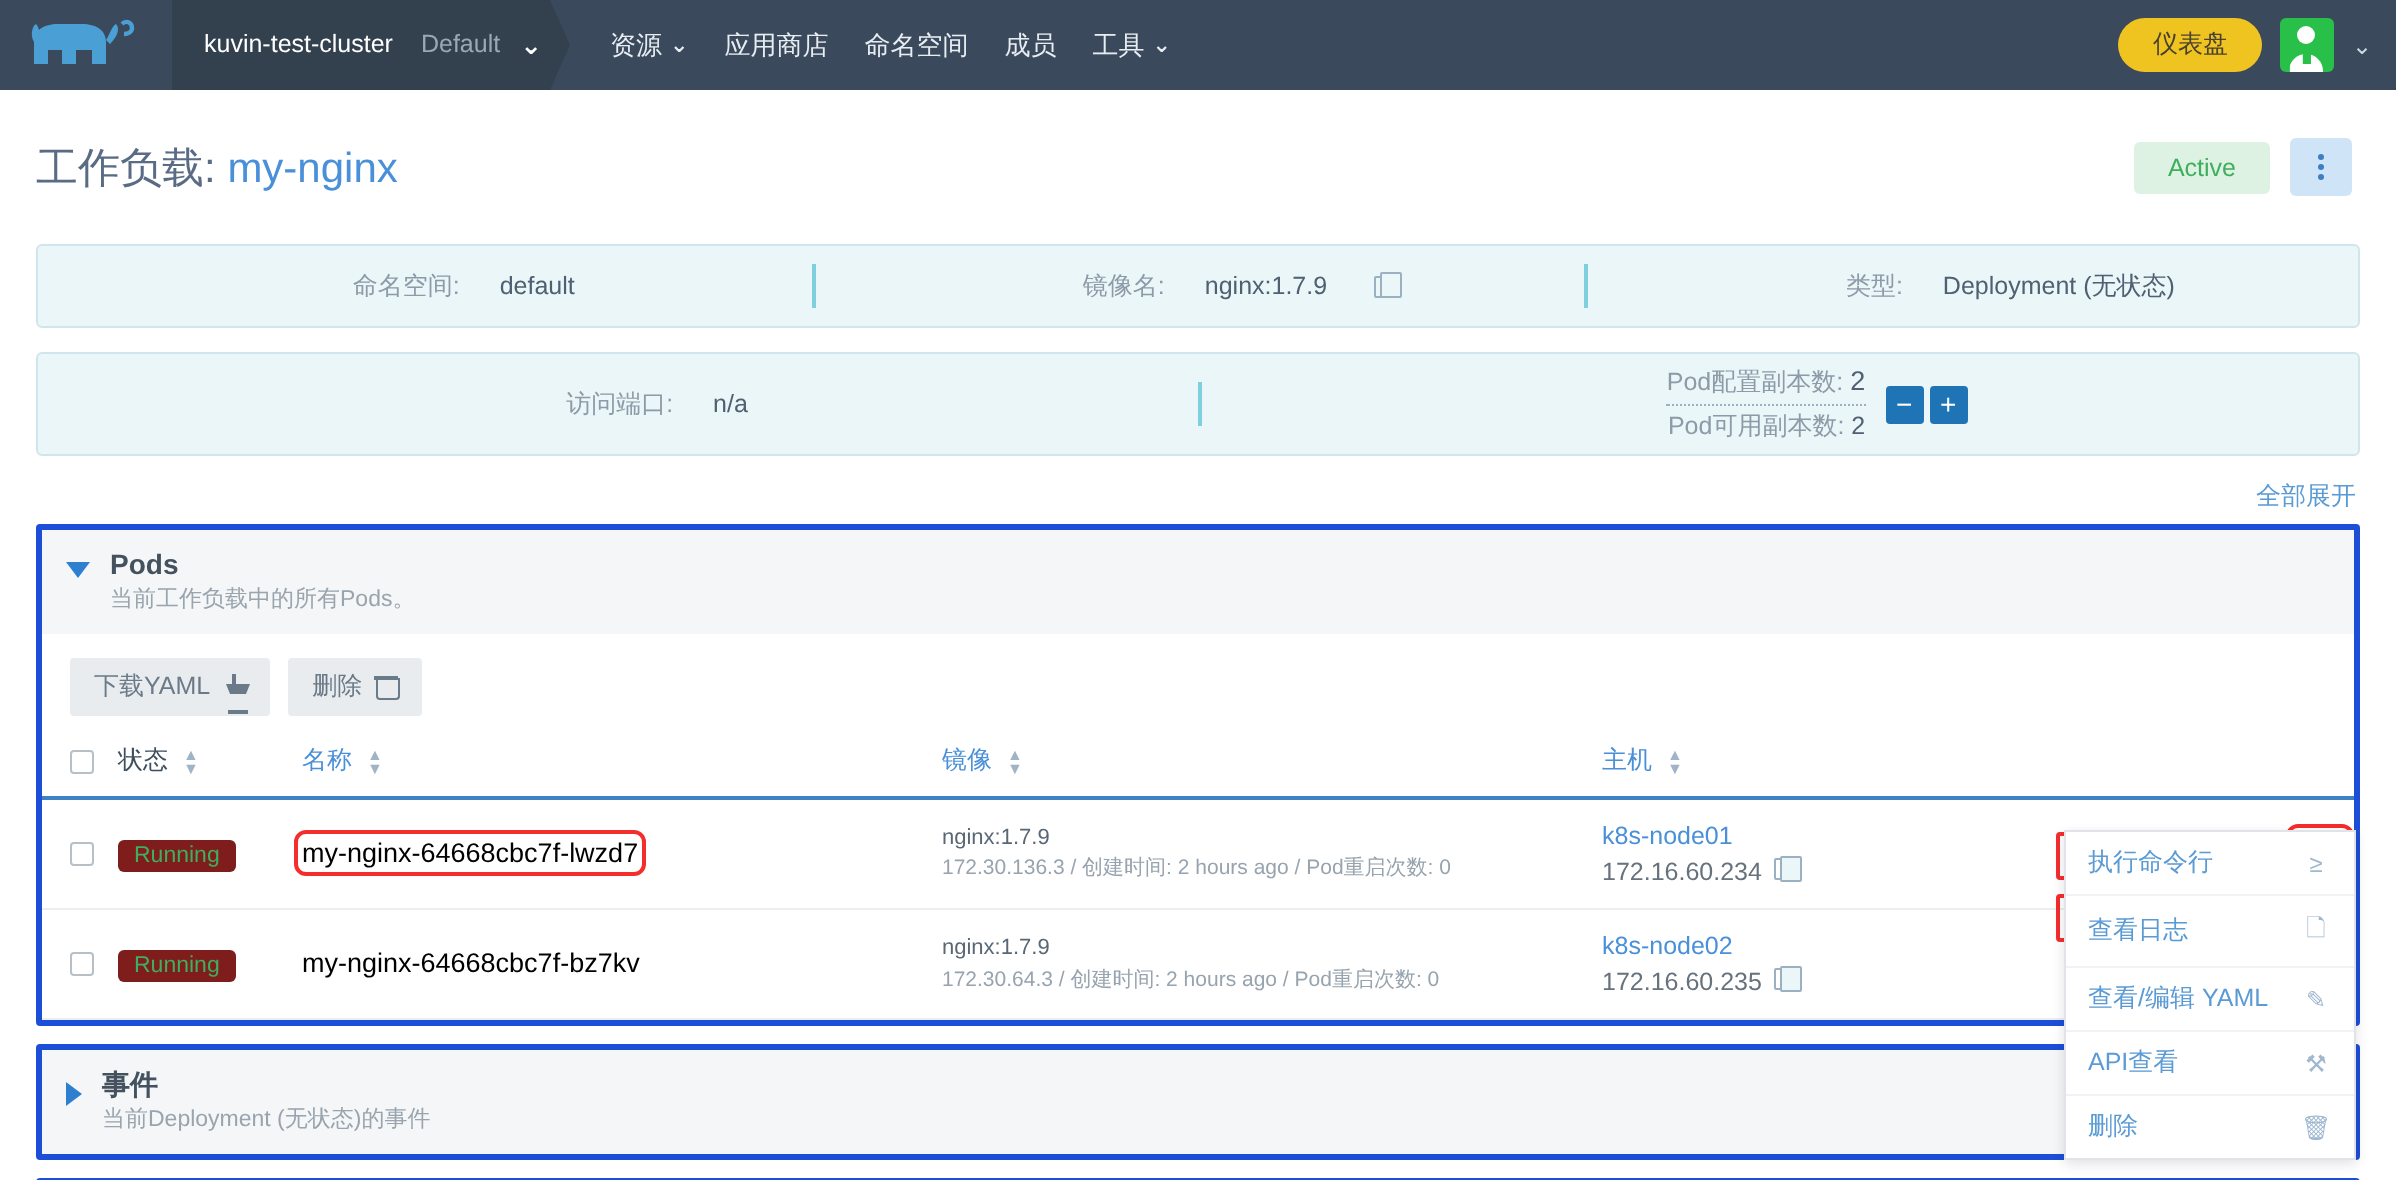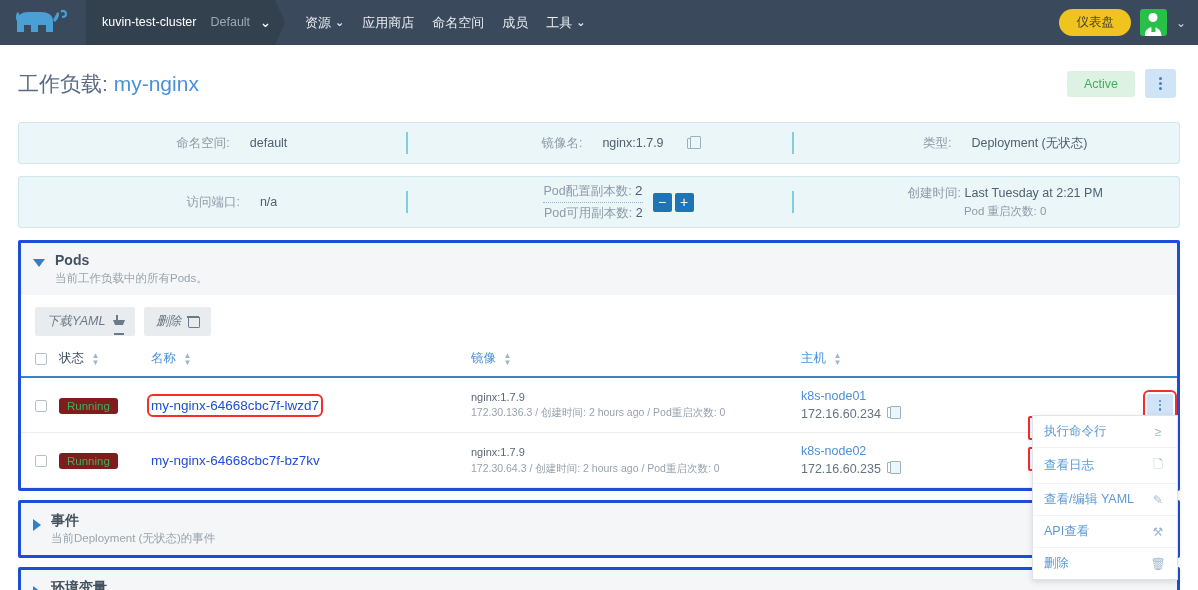--- a/index.html
+++ b/index.html
@@ -131,21 +131,21 @@
   .tri.down { border-left: 6px solid transparent; border-right: 6px solid transparent; border-top: 8px solid #2f7fd1; }
   .tri.right { border-top: 6px solid transparent; border-bottom: 6px solid transparent; border-left: 8px solid #2f7fd1; }
   .sec-title { font-size: 14px; color: #44525f; font-weight: bold; line-height: 1.35; }
   .sec-sub { font-size: 11.5px; color: #99a4ae; line-height: 1.4; }
 
   
   .toolbar { display: flex; gap: 9px; padding: 12px 14px 10px 14px; }
   .tbtn {
     background: #e9ecee; border: none; color: #6b7a88; font-size: 12.5px;
     padding: 6px 12px; border-radius: 2px; cursor: pointer;
-    display: flex; align-items: center; gap: 6px; font-style: italic;
+    display: flex; align-items: center; gap: 6px;
   }
   .ic-dl, .ic-trash { width: 12px; height: 13px; position: relative; display: inline-block; }
   .ic-dl::before {
     content: ""; position: absolute; left: 4.5px; top: 0; width: 2px; height: 7px; background: #6b7a88;
   }
   .ic-dl::after {
     content: ""; position: absolute; left: 1.5px; top: 5px; width: 8px; height: 8px;
     border-left: 2px solid transparent; border-right: 2px solid transparent;
     border-top: 5px solid #6b7a88; box-shadow: 0 3px 0 -1px #6b7a88;
   }
@@ -171,21 +171,21 @@
   .sortic {
     display: inline-block; width: 8px; margin-left: 4px; color: #9fb4c8;
     font-size: 8px; line-height: 7px; text-align: center; vertical-align: middle;
   }
   .sortic b { display: block; font-weight: normal; }
   table.pods td { padding: 9px 4px; border-bottom: 1px solid #eceff1; vertical-align: middle; }
   .st-run {
     display: inline-block; background: #7f1d1d; color: #3fae5e; font-size: 11.5px;
     padding: 2px 8px; border-radius: 3px;
   }
-  .podname { color: #1d4ed8; font-size: 13.5px; cursor: pointer; }
+  .podname { color: #000000; font-size: 13.5px; cursor: pointer; }
   .img-l1 { color: #5a6775; font-size: 11px; line-height: 1.45; }
   .img-l2 { color: #97a3ae; font-size: 10.5px; line-height: 1.45; }
   .host-l1 { color: #4a90d9; font-size: 12.5px; line-height: 1.45; cursor: pointer; }
   .host-l2 { color: #66727e; font-size: 12.5px; line-height: 1.45; }
   .col-cb { width: 34px; padding-left: 14px !important; }
   .col-st { width: 92px; }
   .col-nm { width: 320px; }
   .col-im { width: 330px; }
   .col-ac { width: 60px; }
 
@@ -315,34 +315,23 @@
             <span class="lbl">Pod可用副本数:</span>
             <span class="val">2</span>
           </div>
         </div>
         <div class="stepper">
           <button>−</button>
           <button>+</button>
         </div>
       </div>
     </div>
-    <div class="cell">
-      <div class="created-block">
-        <div>
-          <span class="lbl">创建时间:</span>
-          <span class="val">Last Tuesday at 2:21 PM</span>
-        </div>
-        <div class="l2">
-          <span class="lbl">Pod 重启次数:</span>
-          <span class="lbl">0</span>
-        </div>
-      </div>
-    </div>
-  </div>
-
+  </div>
+
+  <div class="expandall">全部展开</div>
 
   <div class="section">
     <div class="sec-head">
       <span class="tri down"></span>
       <div>
         <div class="sec-title">Pods</div>
         <div class="sec-sub">当前工作负载中的所有Pods。</div>
       </div>
     </div>
 

